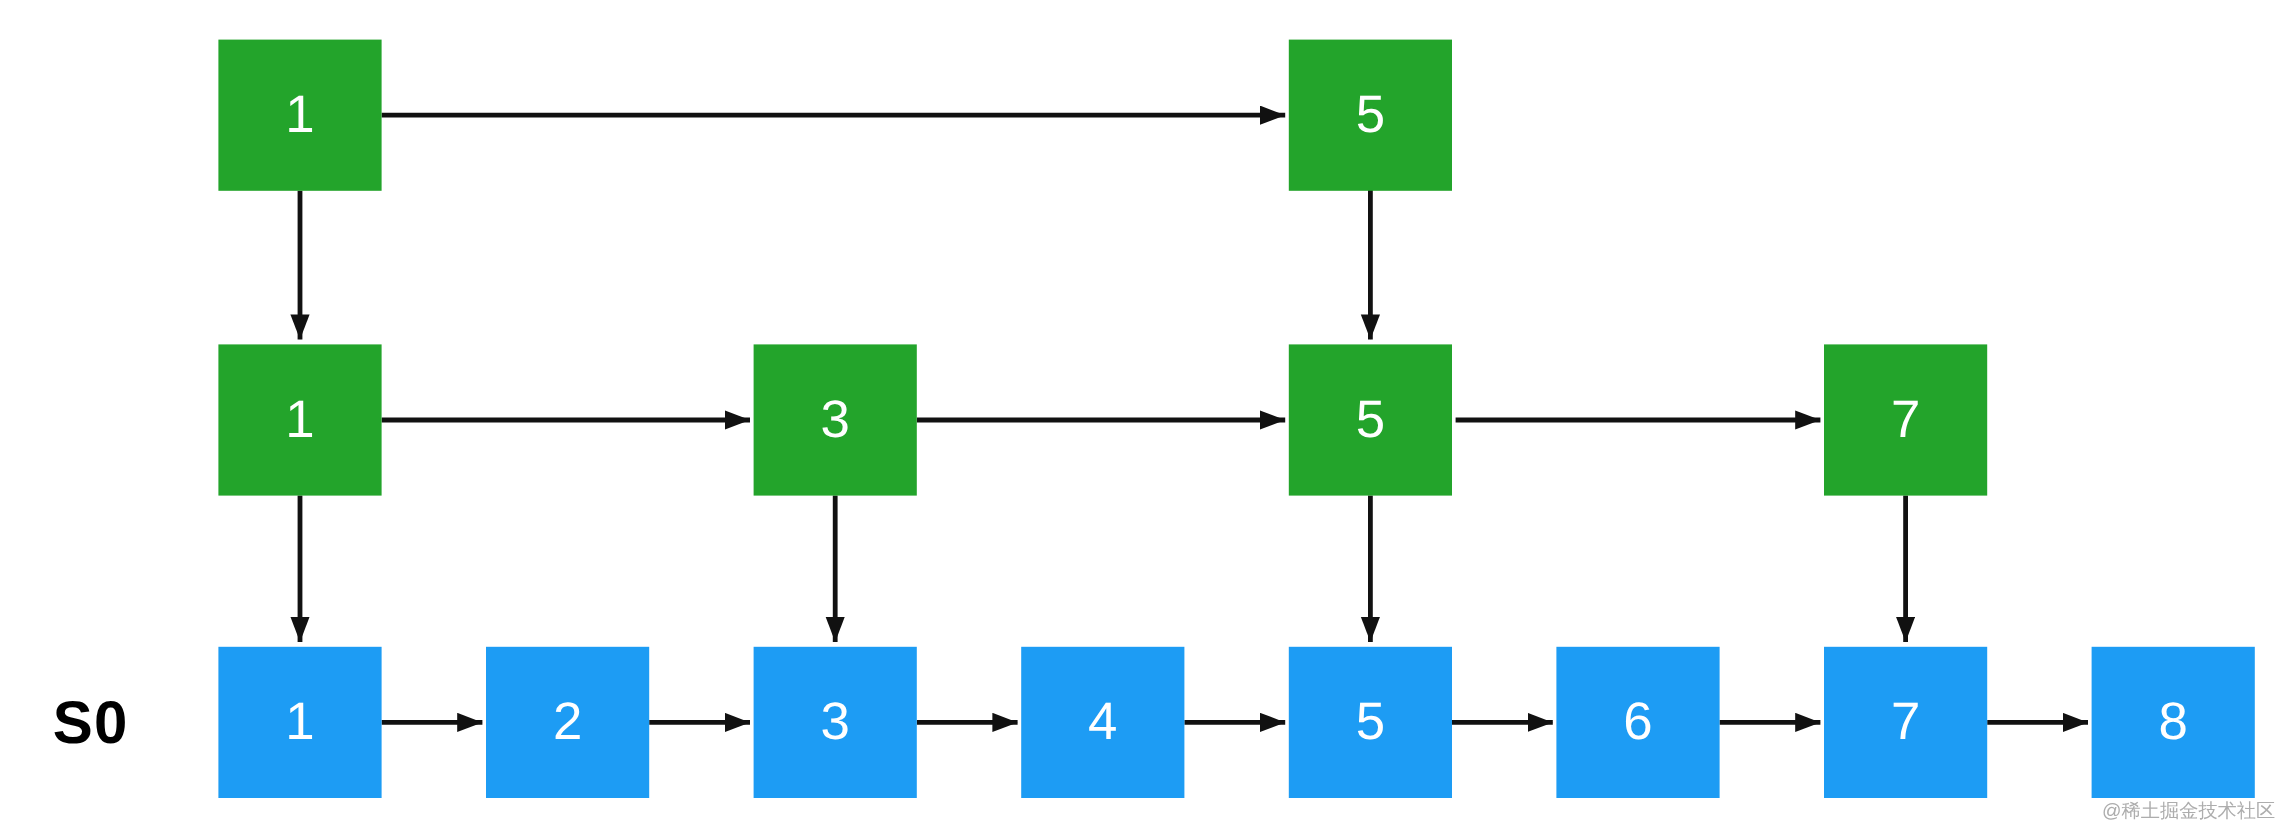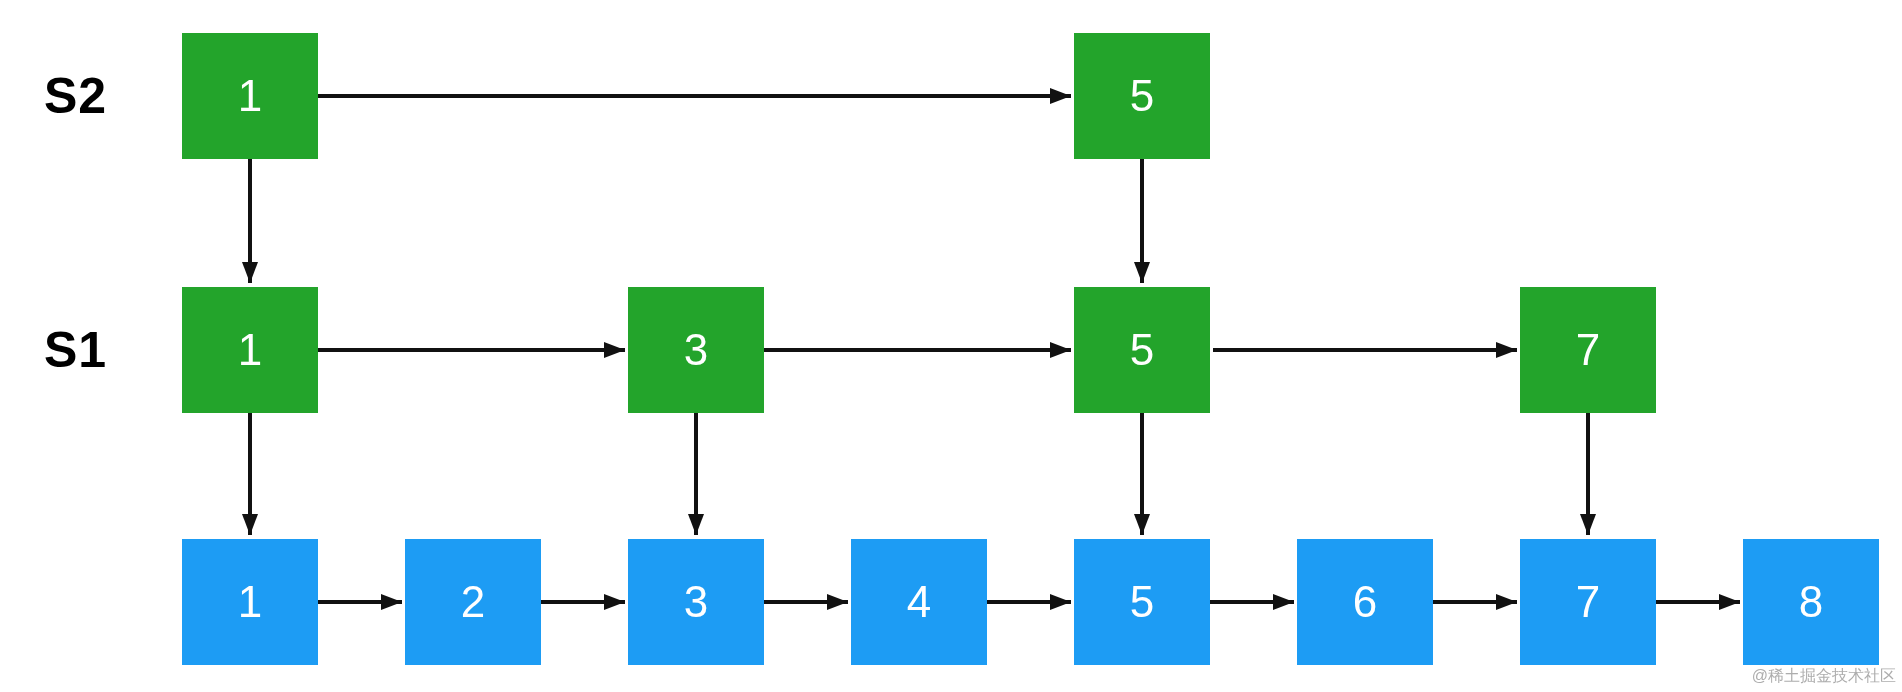--- a/index.html
+++ b/index.html
@@ -63,22 +63,21 @@
 
     <line class="arrow" x1="318" y1="602" x2="402" y2="602" marker-end="url(#ah)"></line>
     <line class="arrow" x1="541" y1="602" x2="625" y2="602" marker-end="url(#ah)"></line>
     <line class="arrow" x1="764" y1="602" x2="848" y2="602" marker-end="url(#ah)"></line>
     <line class="arrow" x1="987" y1="602" x2="1071" y2="602" marker-end="url(#ah)"></line>
     <line class="arrow" x1="1210" y1="602" x2="1294" y2="602" marker-end="url(#ah)"></line>
     <line class="arrow" x1="1433" y1="602" x2="1517" y2="602" marker-end="url(#ah)"></line>
     <line class="arrow" x1="1656" y1="602" x2="1740" y2="602" marker-end="url(#ah)"></line>
   </svg>
 
-  <div class="lvl r2">S2</div>
-  <div class="lvl r1">S1</div>
+  <div class="lvl r0">S0</div>
 
   <div class="node green r2 c1">1</div>
   <div class="node green r2 c5">5</div>
 
   <div class="node green r1 c1">1</div>
   <div class="node green r1 c3">3</div>
   <div class="node green r1 c5">5</div>
   <div class="node green r1 c7">7</div>
 
   <div class="node blue r0 c1">1</div>

